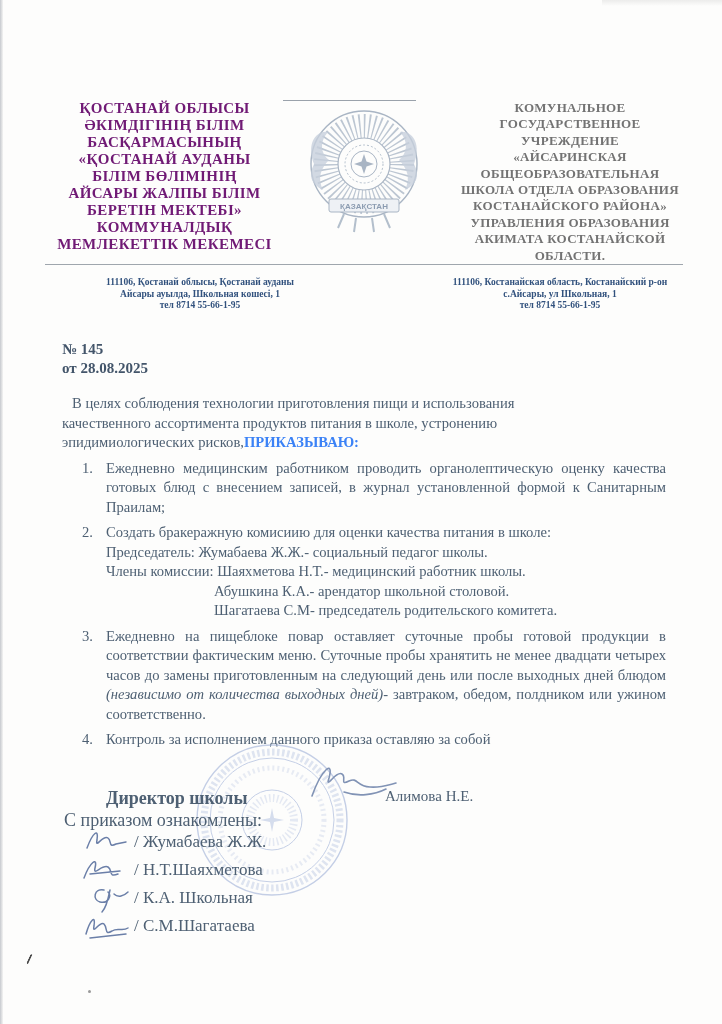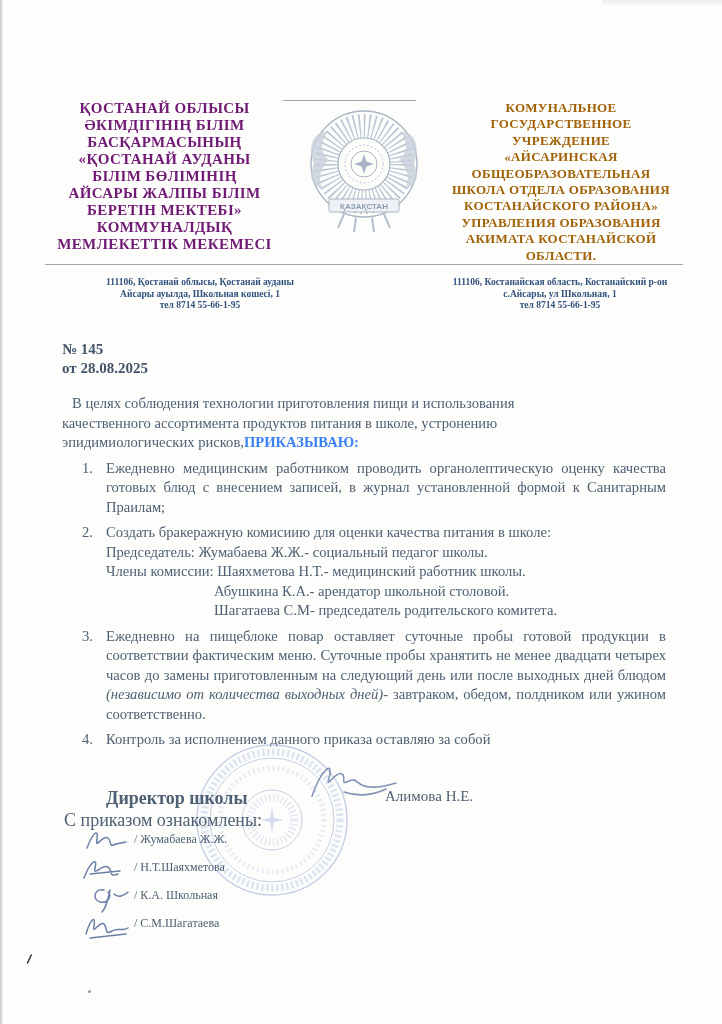--- a/index.html
+++ b/index.html
@@ -2,21 +2,21 @@
 <html><head>
 <meta charset="utf-8">
 <style>
   html,body{margin:0;padding:0;width:722px;height:1024px;overflow:hidden;background:#ffffff;}
   .page{position:relative;width:722px;height:1024px;background:#fdfdfc;font-family:"Liberation Serif","DejaVu Serif",serif;color:#4e6073;}
   .edge-left{position:absolute;left:0;top:0;width:3px;height:100%;background:linear-gradient(90deg,#c6c9ce,#f4f4f3);}
   .edge-top-right{position:absolute;right:0;top:0;width:120px;height:6px;background:linear-gradient(180deg,#ececeb,rgba(255,255,255,0));}
 
   
   .org-left{position:absolute;left:52px;top:100px;width:225px;text-align:center;font-weight:bold;font-size:15px;line-height:17px;letter-spacing:.4px;color:#701a75;white-space:pre-line;}
-  .org-right{position:absolute;left:433px;top:100px;width:256px;text-align:center;font-weight:bold;font-size:13px;line-height:16.4px;letter-spacing:.3px;color:#a16207;white-space:pre-line;}
+  .org-right{position:absolute;left:442px;top:100px;width:256px;text-align:center;font-weight:bold;font-size:13px;line-height:16.4px;letter-spacing:.3px;color:#737373;white-space:pre-line;}
   .emblem-topline{position:absolute;left:283px;top:100px;width:133px;height:1px;background:#9aa2ab;}
   .emblem{position:absolute;left:298px;top:102px;}
   .rule-full{position:absolute;left:45px;top:264px;width:638px;height:1px;background:#9fa6ad;}
   .addr{position:absolute;top:277px;text-align:center;font-weight:bold;font-size:9.5px;line-height:11.6px;color:#31517d;white-space:pre-line;}
   .addr-left{left:60px;width:280px;}
   .addr-right{left:415px;width:290px;}
 
   
   .body-block{position:absolute;left:62px;top:340px;width:606px;font-size:14.6px;line-height:19.5px;}
   .num-line{font-weight:bold;font-size:15px;line-height:19px;color:#43556a;}
@@ -29,21 +29,21 @@
   .mem-indent{margin-left:108px;}
   .bold{font-weight:bold;color:#3b82f6;}
   .ital{font-style:italic;}
 
   
   .stamp{position:absolute;left:192px;top:740px;opacity:.55;}
   .dir-label{position:absolute;left:106px;top:788px;font-size:18px;font-weight:bold;}
   .dir-name{position:absolute;left:385px;top:788px;font-size:15px;}
   .dir-sign{position:absolute;left:308px;top:758px;}
   .ack-label{position:absolute;left:64px;top:810px;font-size:18px;}
-  .ack-name{position:absolute;left:134px;font-size:12px;}
+  .ack-name{position:absolute;left:134px;font-size:17px;}
   .ack-sign{position:absolute;}
   .speck1{position:absolute;left:28px;top:955px;width:7px;height:11px;border-left:2px solid #4a4a4a;transform:rotate(25deg);border-radius:2px;}
   .speck2{position:absolute;left:88px;top:990px;width:3px;height:3px;background:#9a9a9a;border-radius:50%;}
 </style>
 </head>
 <body>
 
 <div class="page">
   <div class="edge-left"></div>
   <div class="edge-top-right"></div>

